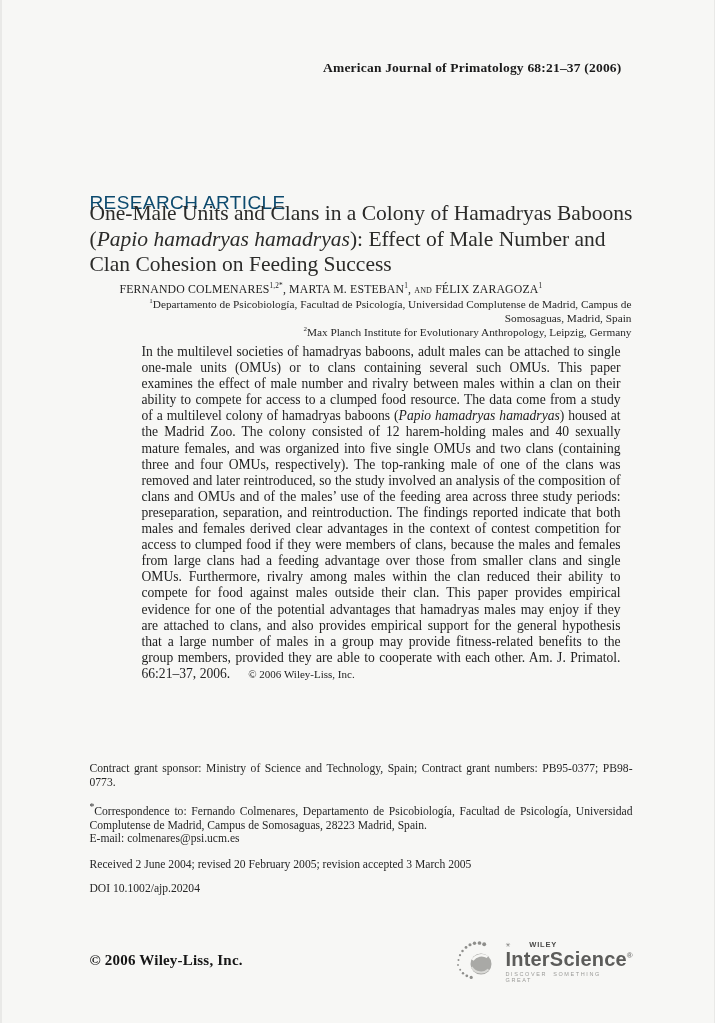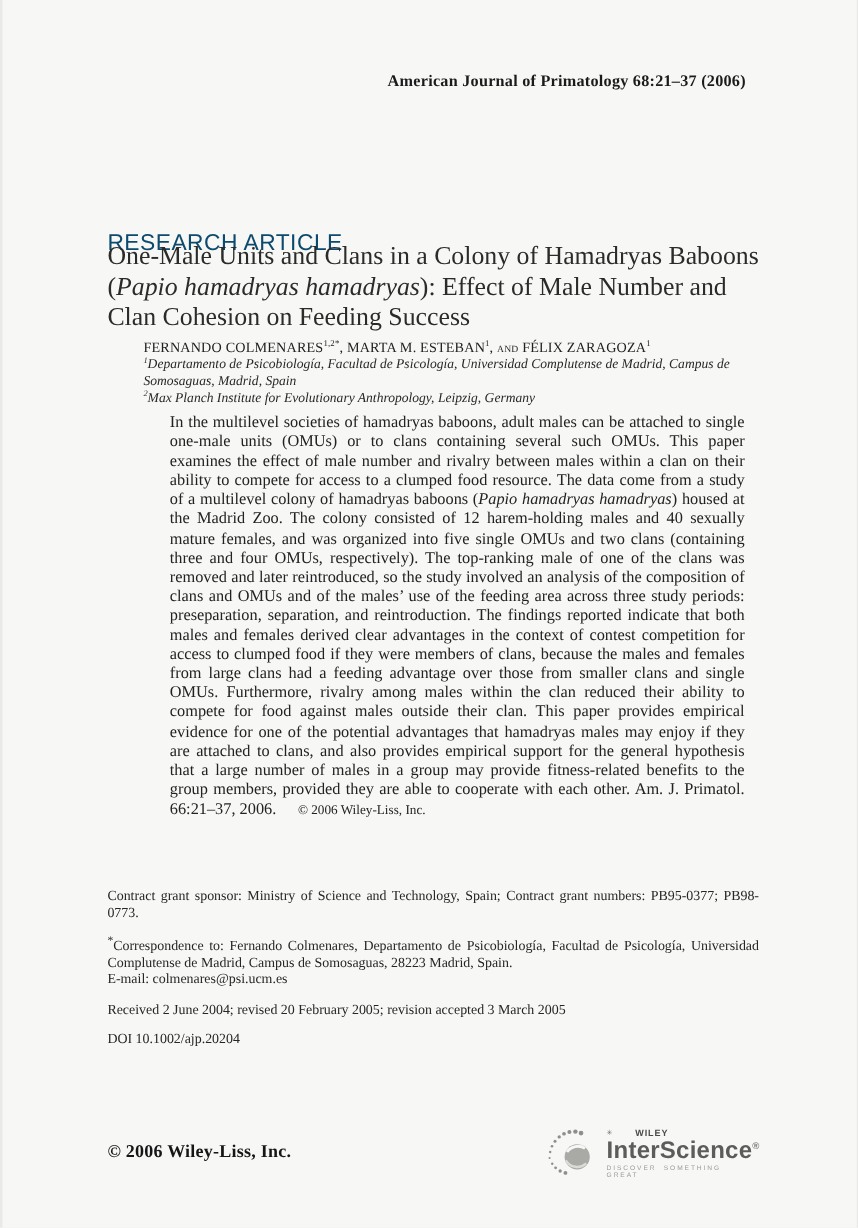--- a/index.html
+++ b/index.html
@@ -41,37 +41,38 @@
     position:absolute;top:282px;left:118px;width:512px;
   }
   .authors{
     font-size:11.8px;color:#222;letter-spacing:.15px;
   }
   .authors sup, .aff sup, .abstract sup{
     font-size:.62em;line-height:0;vertical-align:super;
   }
   .and-sep{font-variant:small-caps;}
   .aff{
-    font-style:italic;font-size:11.3px;line-height:13.6px;color:#262626;
+    font-size:11.3px;line-height:13.6px;color:#262626;
     margin-top:1px;
+    text-align:right;
   }
   
   .abstract{
     position:absolute;top:344px;left:140px;width:479px;
     font-size:13.6px;line-height:16.1px;
     text-align:justify;color:#222;
     margin:0;
   }
   .abstract .species{font-style:italic;}
   .abstract .copyright-note{
     font-size:11px;padding-left:18px;white-space:nowrap;
   }
   
   .footnotes{
-    position:absolute;top:740px;left:88px;width:543px;
+    position:absolute;top:762px;left:88px;width:543px;
     font-size:11.6px;line-height:13.6px;text-align:justify;color:#262626;
   }
   .footnotes p{margin:0;}
   .fn-grant{margin-bottom:11px !important;}
   .fn-corr{margin-bottom:12px !important;}
   .fn-received{margin-bottom:11px !important;}
   .fn-email{display:block;}
   
   .footer-copyright{
     position:absolute;top:952px;left:88px;

